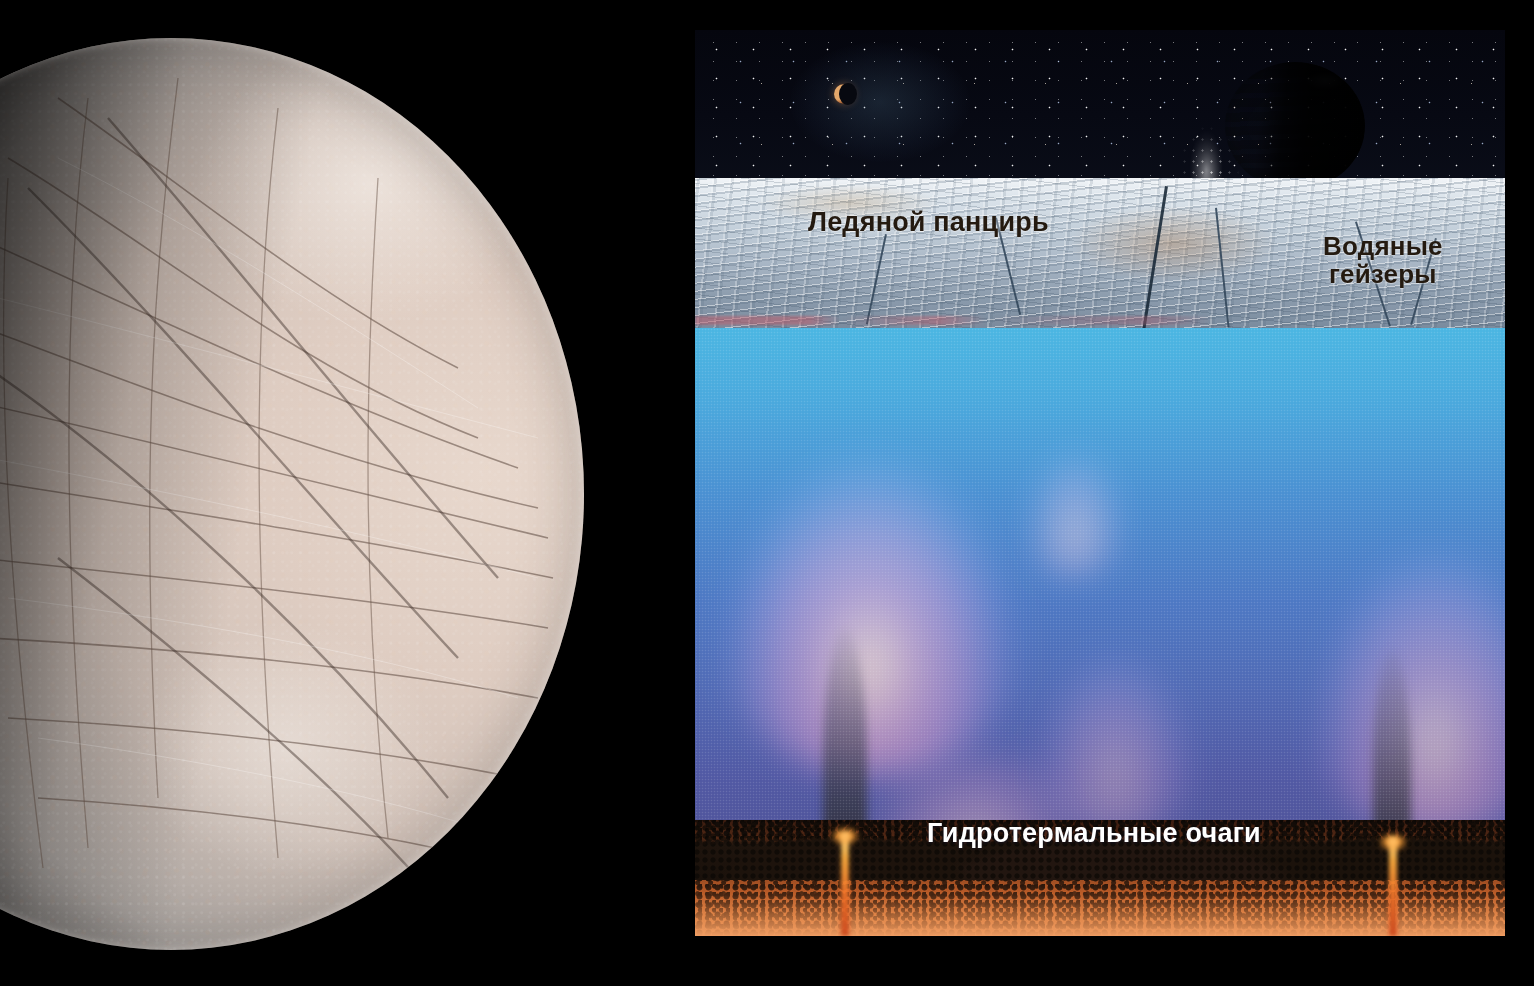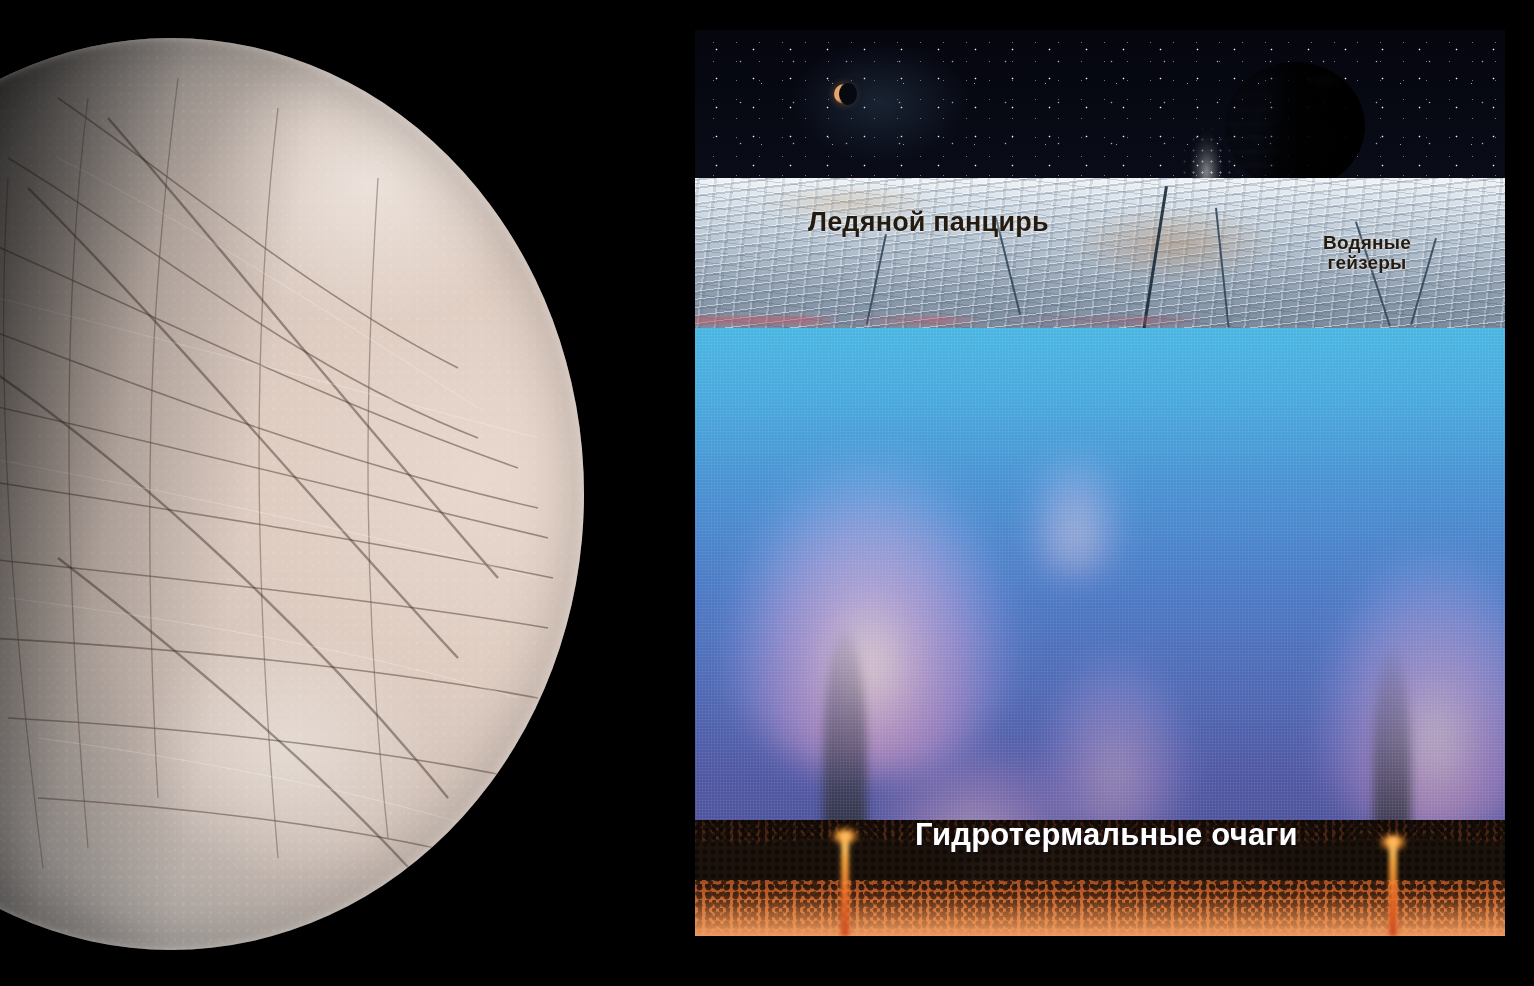--- a/index.html
+++ b/index.html
@@ -164,23 +164,23 @@
     background:linear-gradient(180deg,#ffe08a 0%,#ffad3e 24%,#f4762a 58%,#c8441b 100%);
     filter:blur(2px);opacity:.95;}
   .vent-glow{position:absolute;width:26px;height:16px;border-radius:50%;filter:blur(3px);
     background:radial-gradient(ellipse, #ffe9a0, #ff9a30 42%, rgba(220,70,20,0) 78%);}
 
   
   .label{position:absolute;font-weight:bold;line-height:1.06;letter-spacing:.2px;white-space:pre-line;}
   .label.dark{color:#241a10;text-shadow:0 0 6px rgba(255,255,255,.55),0 1px 0 rgba(255,255,255,.35);}
   .label.light{color:#ffffff;text-shadow:0 1px 3px rgba(20,20,50,.55);}
   #lbl-ice{left:113px;top:178px;font-size:27px;}
-  #lbl-geyser{left:628px;top:203px;font-size:19px;text-align:center;}
+  #lbl-geyser{left:628px;top:203px;font-size:26px;text-align:center;}
   #lbl-ocean{left:455px;top:336px;font-size:26px;text-align:center;}
-  #lbl-vents{left:220px;top:789px;font-size:31px;}
+  #lbl-vents{left:232px;top:789px;font-size:27px;}
 </style>
 </head>
 <body>
 
 <div id="stage">
 
   <div id="europa-panel">
     <div id="europa-body"></div>
     <div id="europa-lineae">
       <svg viewBox="0 0 826 912" preserveAspectRatio="none">

